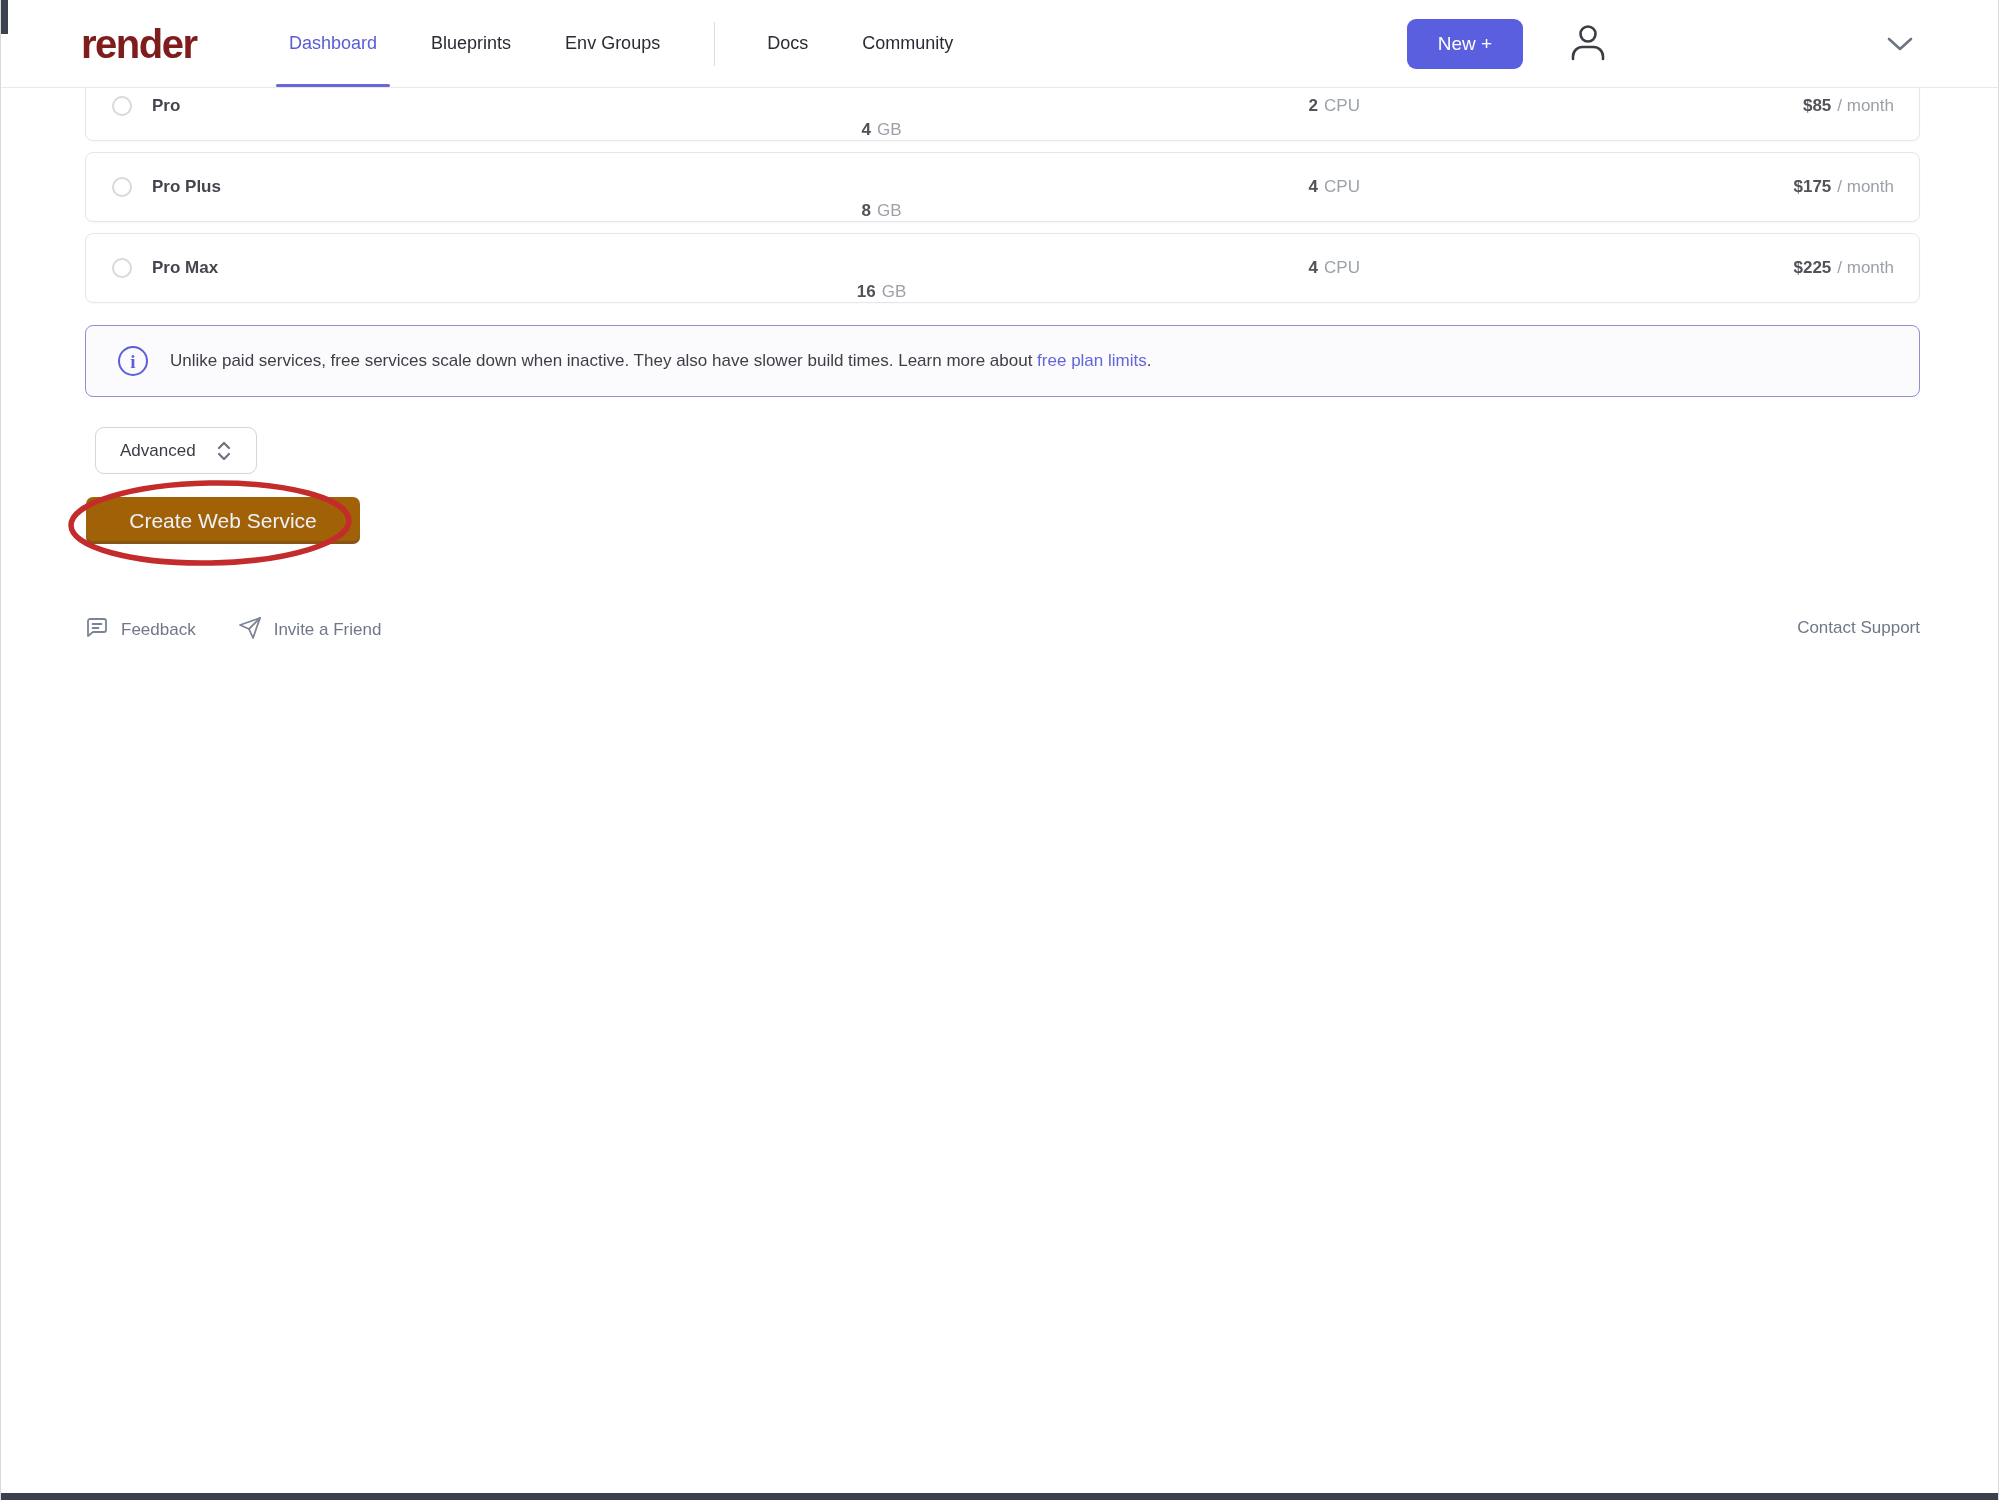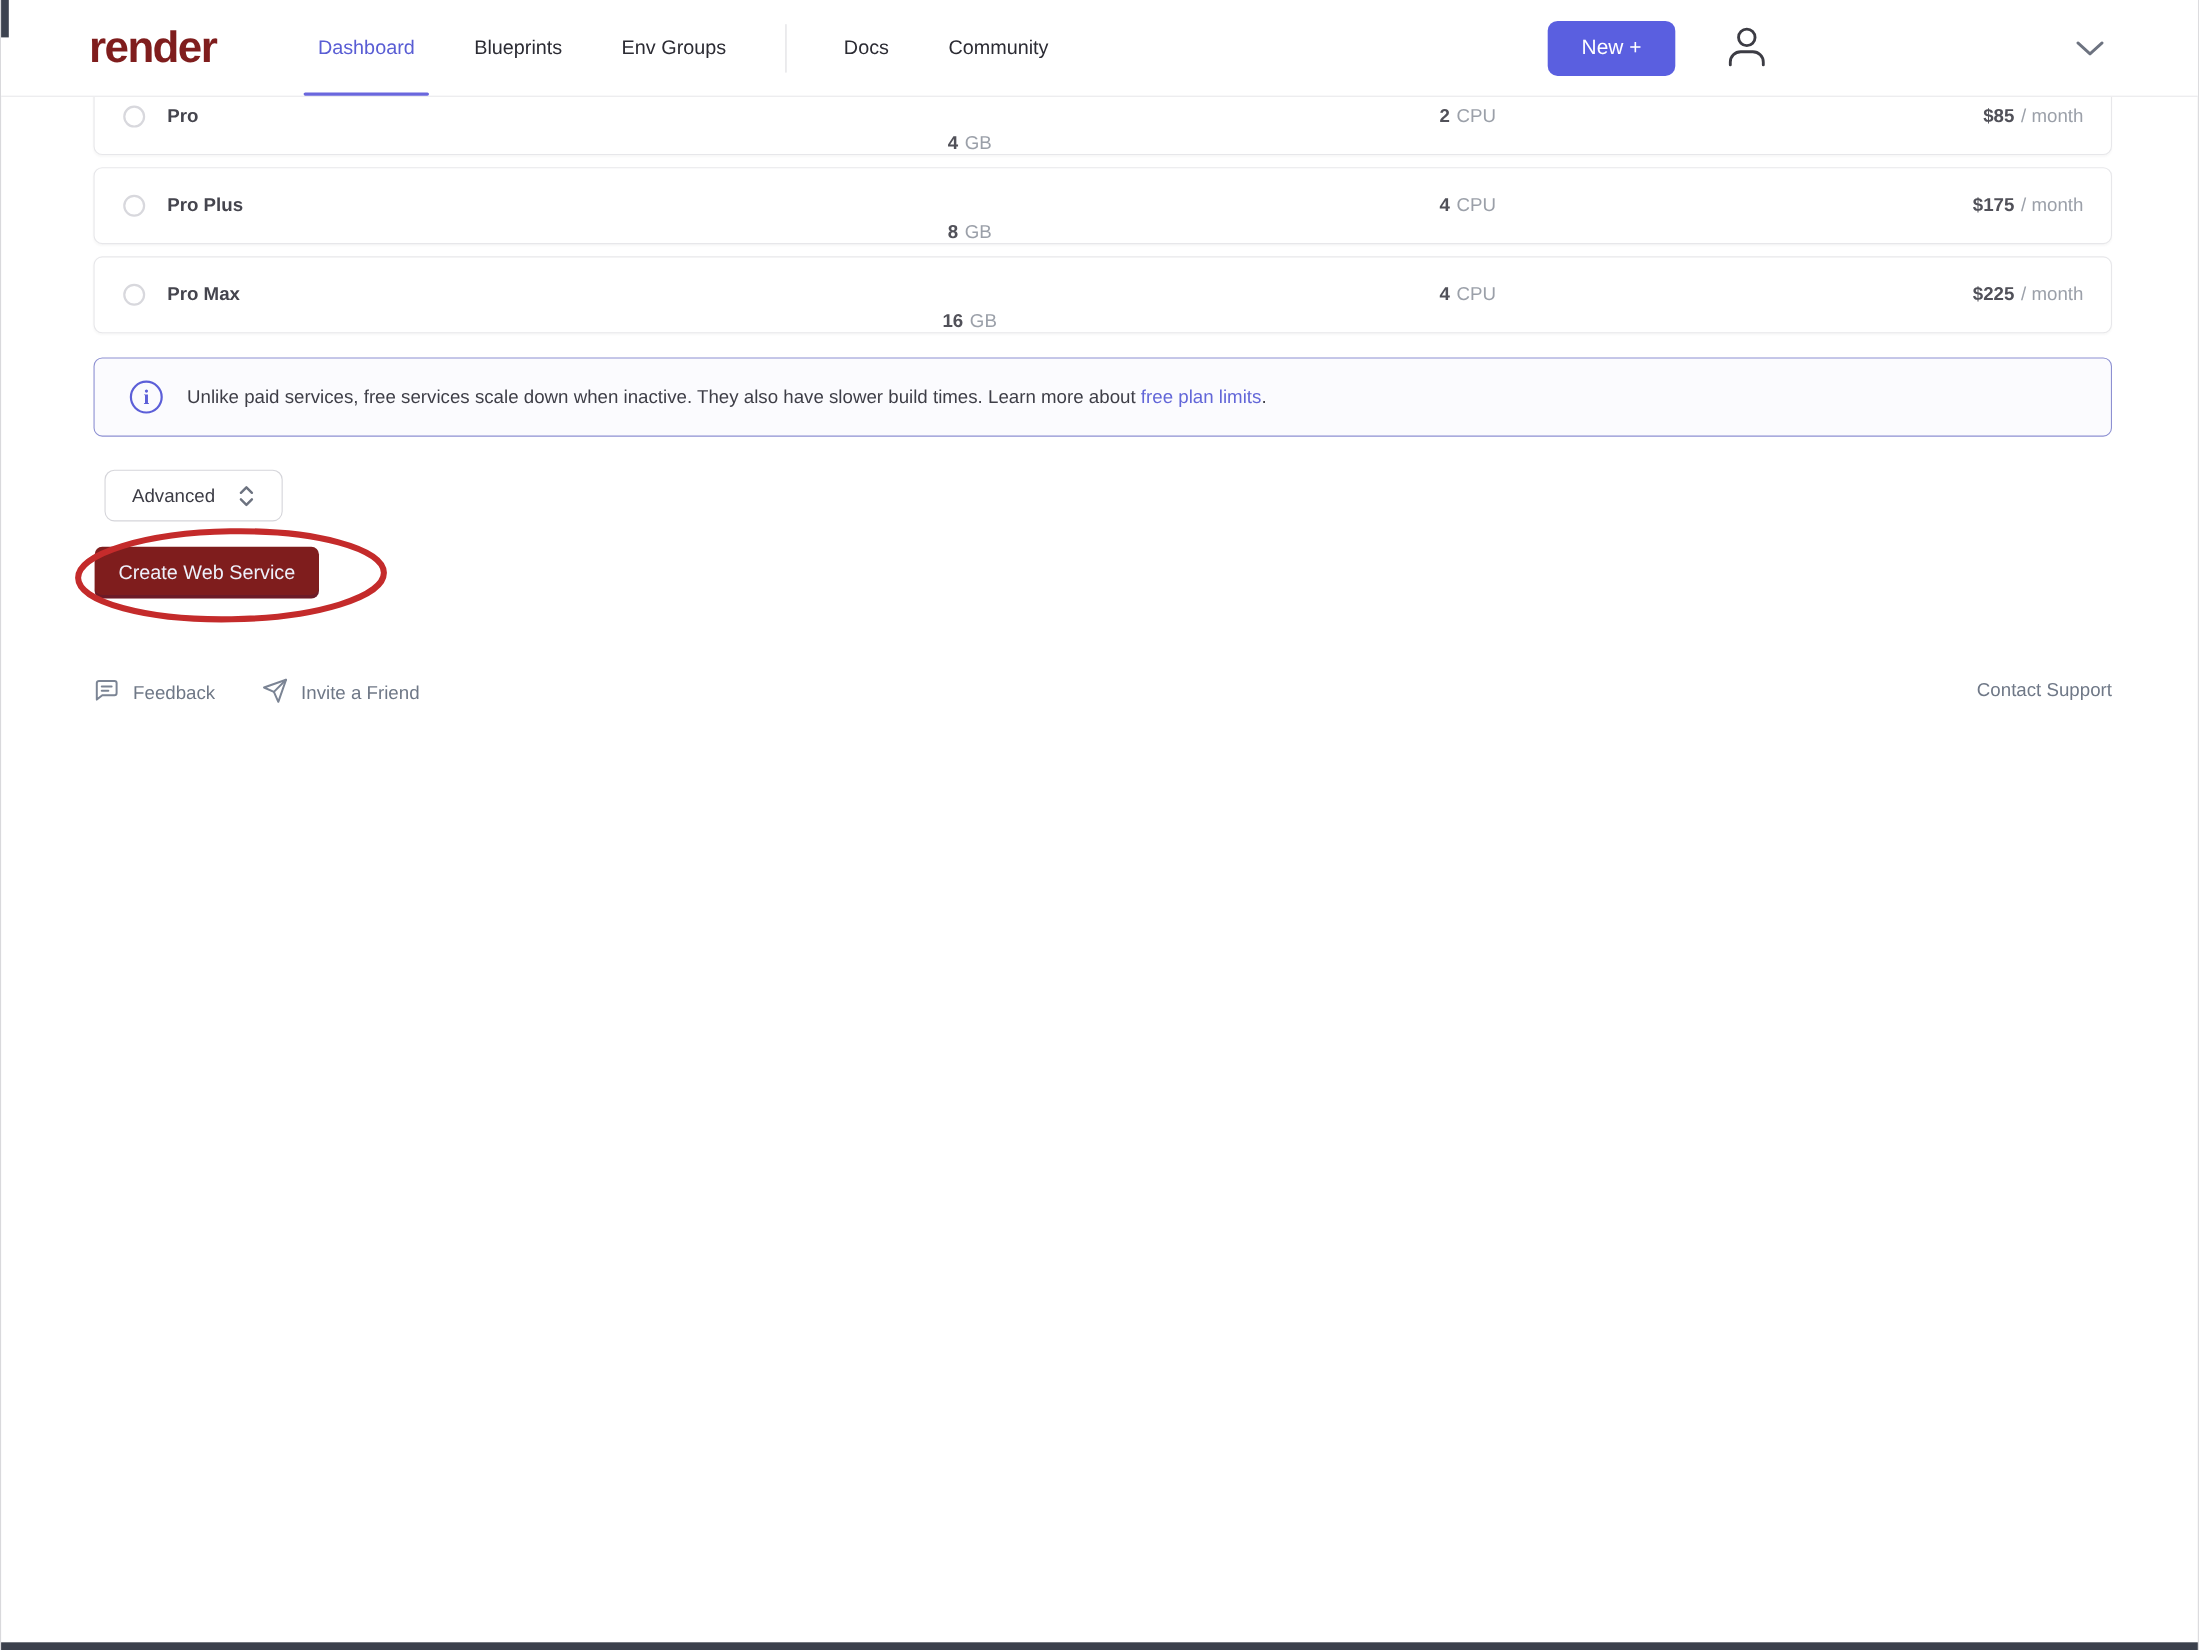--- a/index.html
+++ b/index.html
@@ -52,23 +52,23 @@
                color:#5c5fd8; display:flex; align-items:center; justify-content:center;
                font-family:"Liberation Serif", serif; font-weight:700; font-size:19px; line-height:1; }
   .notice-text { margin-left:22px; font-size:17px; font-weight:500; color:#3e3e47; }
 
   .advanced-btn { margin-top:30px; height:47px; display:inline-flex; align-items:center;
                   padding:0 24px; gap:20px; background:#fff; border:1px solid #d5d5da;
                   border-radius:9px; font-size:17px; font-weight:500; color:#3c3c45;
                   cursor:pointer; font-family:inherit;margin-left:10px; }
 
   .create-wrap { position:relative; margin-top:23px; width:240px; height:47px; }
-  .create-btn { position:absolute; left:1px; top:0; width:204px; height:47px;
-                background:#7f1d1d; color:#eef0fb; border:none; border-radius:7px;
-                font-size:18px; font-weight:500; cursor:pointer; font-family:inherit;
+  .create-btn { position:absolute; left:1px; top:0; width:274px; height:47px;
+                background:#a16207; color:#eef0fb; border:none; border-radius:7px;
+                font-size:21px; font-weight:500; cursor:pointer; font-family:inherit;
                 box-shadow:inset 0 -3px 0 rgba(20,20,90,0.18); }
   .red-ellipse { position:absolute; left:-18px; top:-19px; width:286px; height:90px;
                  pointer-events:none; transform:rotate(-1deg); }
 
   .footer { margin-top:72px; display:flex; align-items:center; font-size:17px; color:#6f7887; }
   .footer-item { display:flex; align-items:flex-end; gap:12px; cursor:pointer; margin-right:42px; }
   .footer-contact { margin-left:auto; cursor:pointer; }
 
   
   .edge-bar { position:absolute; left:0; right:0; bottom:0; height:7px; background:#3b404c; z-index:20; }

